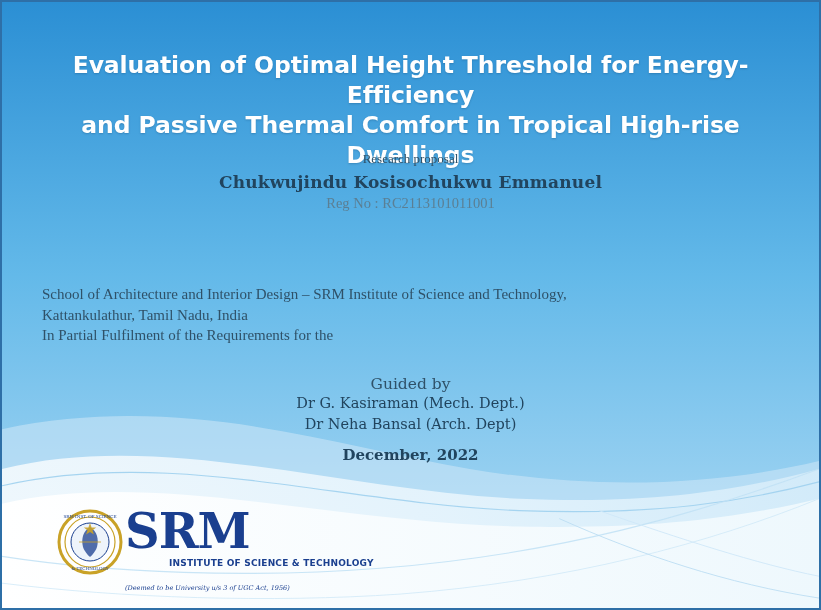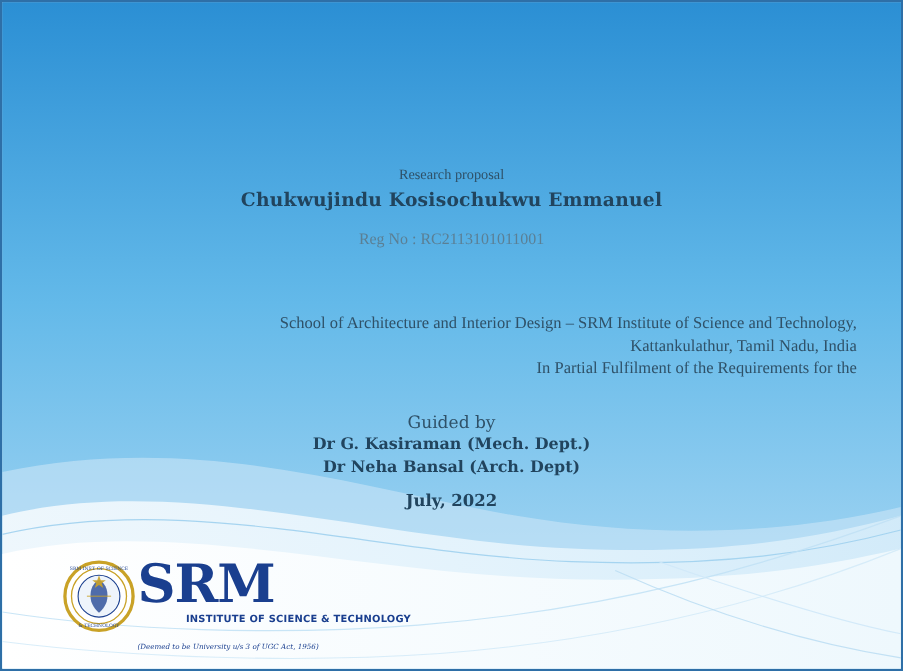--- a/index.html
+++ b/index.html
@@ -69,50 +69,50 @@
   }
   .author {
     margin-top: 4px;
     font-family: "DejaVu Serif", serif;
     font-weight: bold;
     font-size: 17px;
     color: #21445e;
     letter-spacing: 0.2px;
   }
   .regno {
-    margin-top: 18px;
+    margin-top: 3px;
     font-size: 14.5px;
     color: #5b7f94;
   }
   .block-school {
     position: absolute;
     top: 282px;
     left: 40px;
     right: 40px;
-    text-align: right;
+    text-align: left;
     color: #2f5168;
     font-size: 15px;
     line-height: 1.38;
   }
   .block-guided {
     position: absolute;
     top: 373px;
     left: 0;
     width: 100%;
     text-align: center;
   }
   .guided-label {
     font-family: "DejaVu Serif", serif;
     font-size: 15.5px;
     color: #2f5168;
     font-weight: normal;
   }
   .guide-name {
     font-family: "DejaVu Serif", serif;
-    font-weight: bold;
+    font-weight: normal;
     font-size: 14.5px;
     color: #21445e;
     line-height: 1.45;
   }
   .block-date {
     position: absolute;
     top: 444px;
     left: 0;
     width: 100%;
     text-align: center;
@@ -201,40 +201,44 @@
 
     <path d="M0,487 C170,448 340,505 520,512 C660,517 745,503 821,483" fill="none" stroke="#9fd0ee" stroke-width="1.1" opacity="0.9"></path>
     <path d="M821,470 C700,515 560,556 380,570 C250,580 110,575 0,558" fill="none" stroke="#bfe0f4" stroke-width="1.1" opacity="0.85"></path>
     <path d="M821,500 C710,545 570,583 400,596 C270,605 120,600 0,585" fill="none" stroke="#cfe8f8" stroke-width="1" opacity="0.8"></path>
     <path d="M560,520 C640,556 730,586 821,600" fill="none" stroke="#bcdef3" stroke-width="1" opacity="0.9"></path>
     <path d="M600,512 C680,540 760,566 821,578" fill="none" stroke="#cfe8f8" stroke-width="1" opacity="0.9"></path>
   </svg>
 
   <div class="content">
 
+    <div class="title">
+      <div>Evaluation of Optimal Height Threshold for Energy-Efficiency</div>
+      <div>and Passive Thermal Comfort in Tropical High-rise Dwellings</div>
+    </div>
 
     <div class="block-proposal">
       <div class="line-research">Research proposal</div>
       <div class="author">Chukwujindu Kosisochukwu Emmanuel</div>
       <div class="regno">Reg No : RC2113101011001</div>
     </div>
 
     <div class="block-school">
       <div>School of Architecture and Interior Design – SRM Institute of Science and Technology,</div>
       <div>Kattankulathur, Tamil Nadu, India</div>
       <div>In Partial Fulfilment of the Requirements for the</div>
     </div>
 
     <div class="block-guided">
       <div class="guided-label">Guided by</div>
       <div class="guide-name">Dr G. Kasiraman (Mech. Dept.)</div>
       <div class="guide-name">Dr Neha Bansal (Arch. Dept)</div>
     </div>
 
-    <div class="block-date">July, 2022</div>
+    <div class="block-date">December, 2022</div>
 
     <div class="logo">
       <svg class="logo-seal" viewBox="0 0 66 66">
         <circle cx="33" cy="33" r="31" fill="#ffffff" stroke="#c9a227" stroke-width="3"></circle>
         <circle cx="33" cy="33" r="25" fill="#ffffff" stroke="#c9a227" stroke-width="1.2"></circle>
         <circle cx="33" cy="33" r="19" fill="#eef4fb" stroke="#1a3f8f" stroke-width="1"></circle>
         <path d="M33 18 C26 22 24 30 26 38 C28 44 33 48 33 48 C33 48 38 44 40 38 C42 30 40 22 33 18 Z" fill="#1a3f8f" opacity="0.75"></path>
         <path d="M22 33 L44 33" stroke="#c9a227" stroke-width="1" opacity="0.8"></path>
         <path d="M33 14 L34.6 18.4 L39.2 18.4 L35.5 21.2 L36.9 25.6 L33 22.9 L29.1 25.6 L30.5 21.2 L26.8 18.4 L31.4 18.4 Z" fill="#c9a227" opacity="0.9"></path>
         <text x="33" y="9" text-anchor="middle" font-family="DejaVu Serif, serif" font-size="4.2" fill="#1a3f8f">SRM INST. OF SCIENCE</text>

